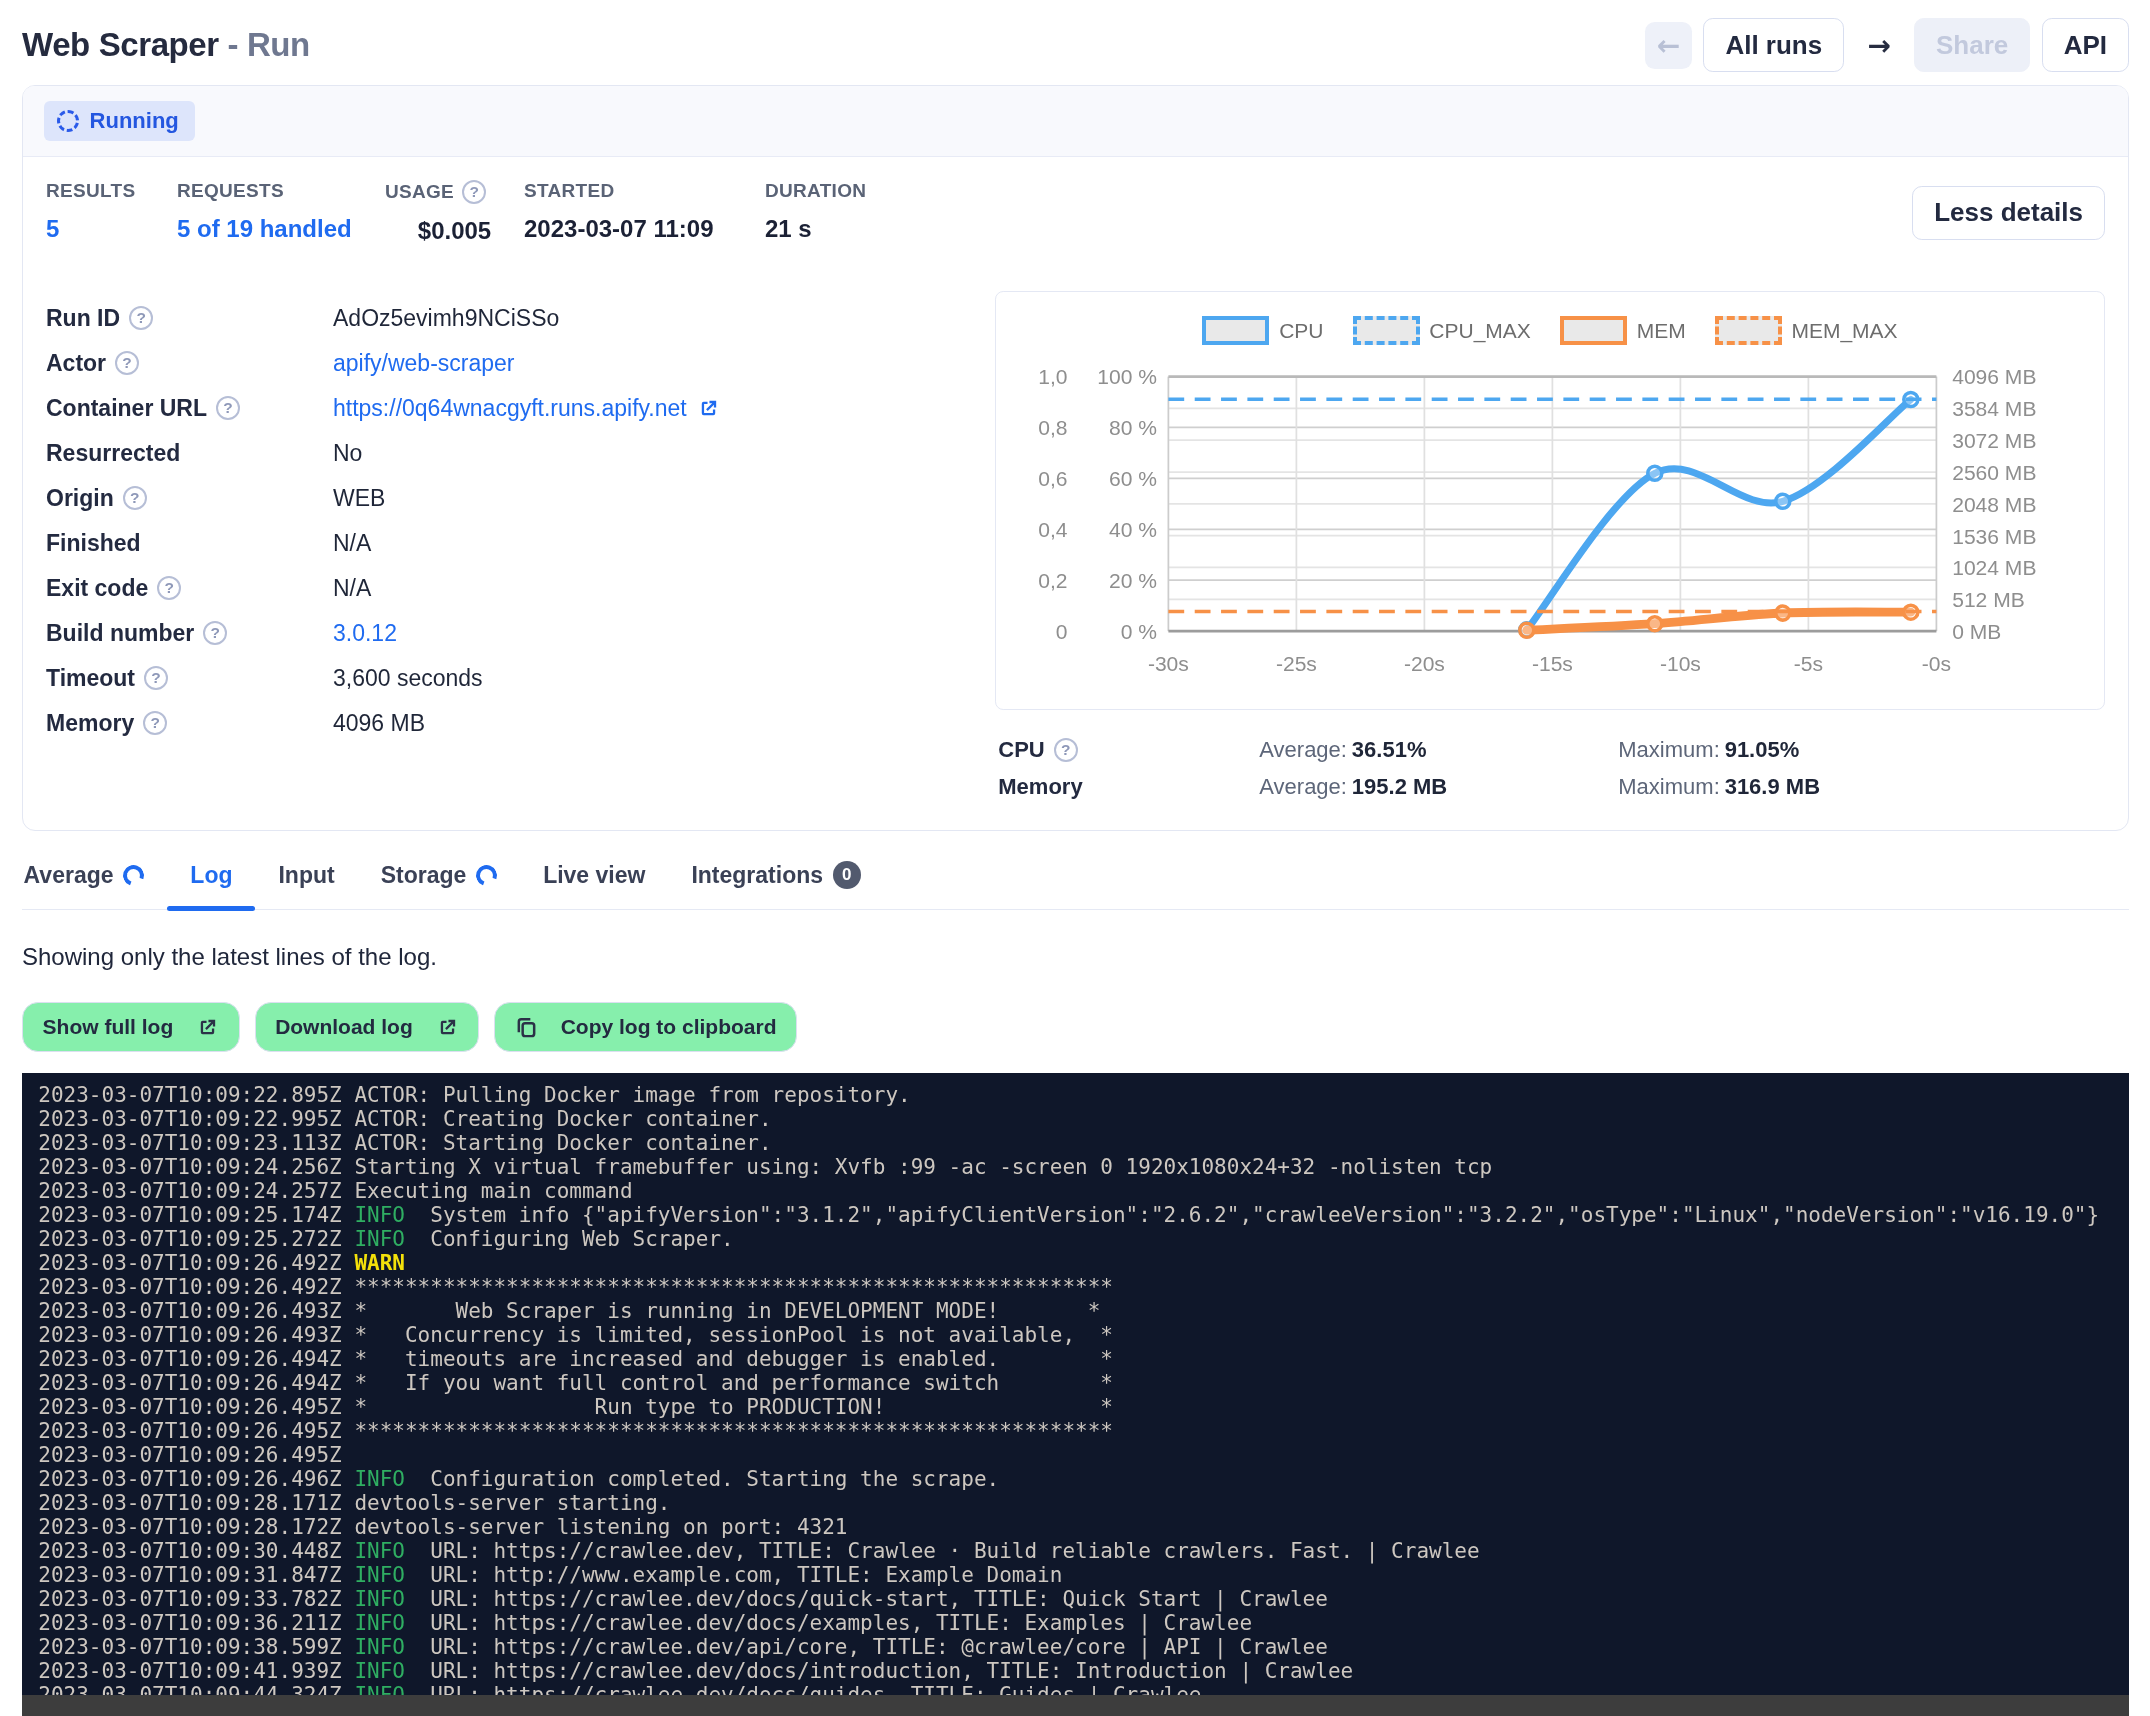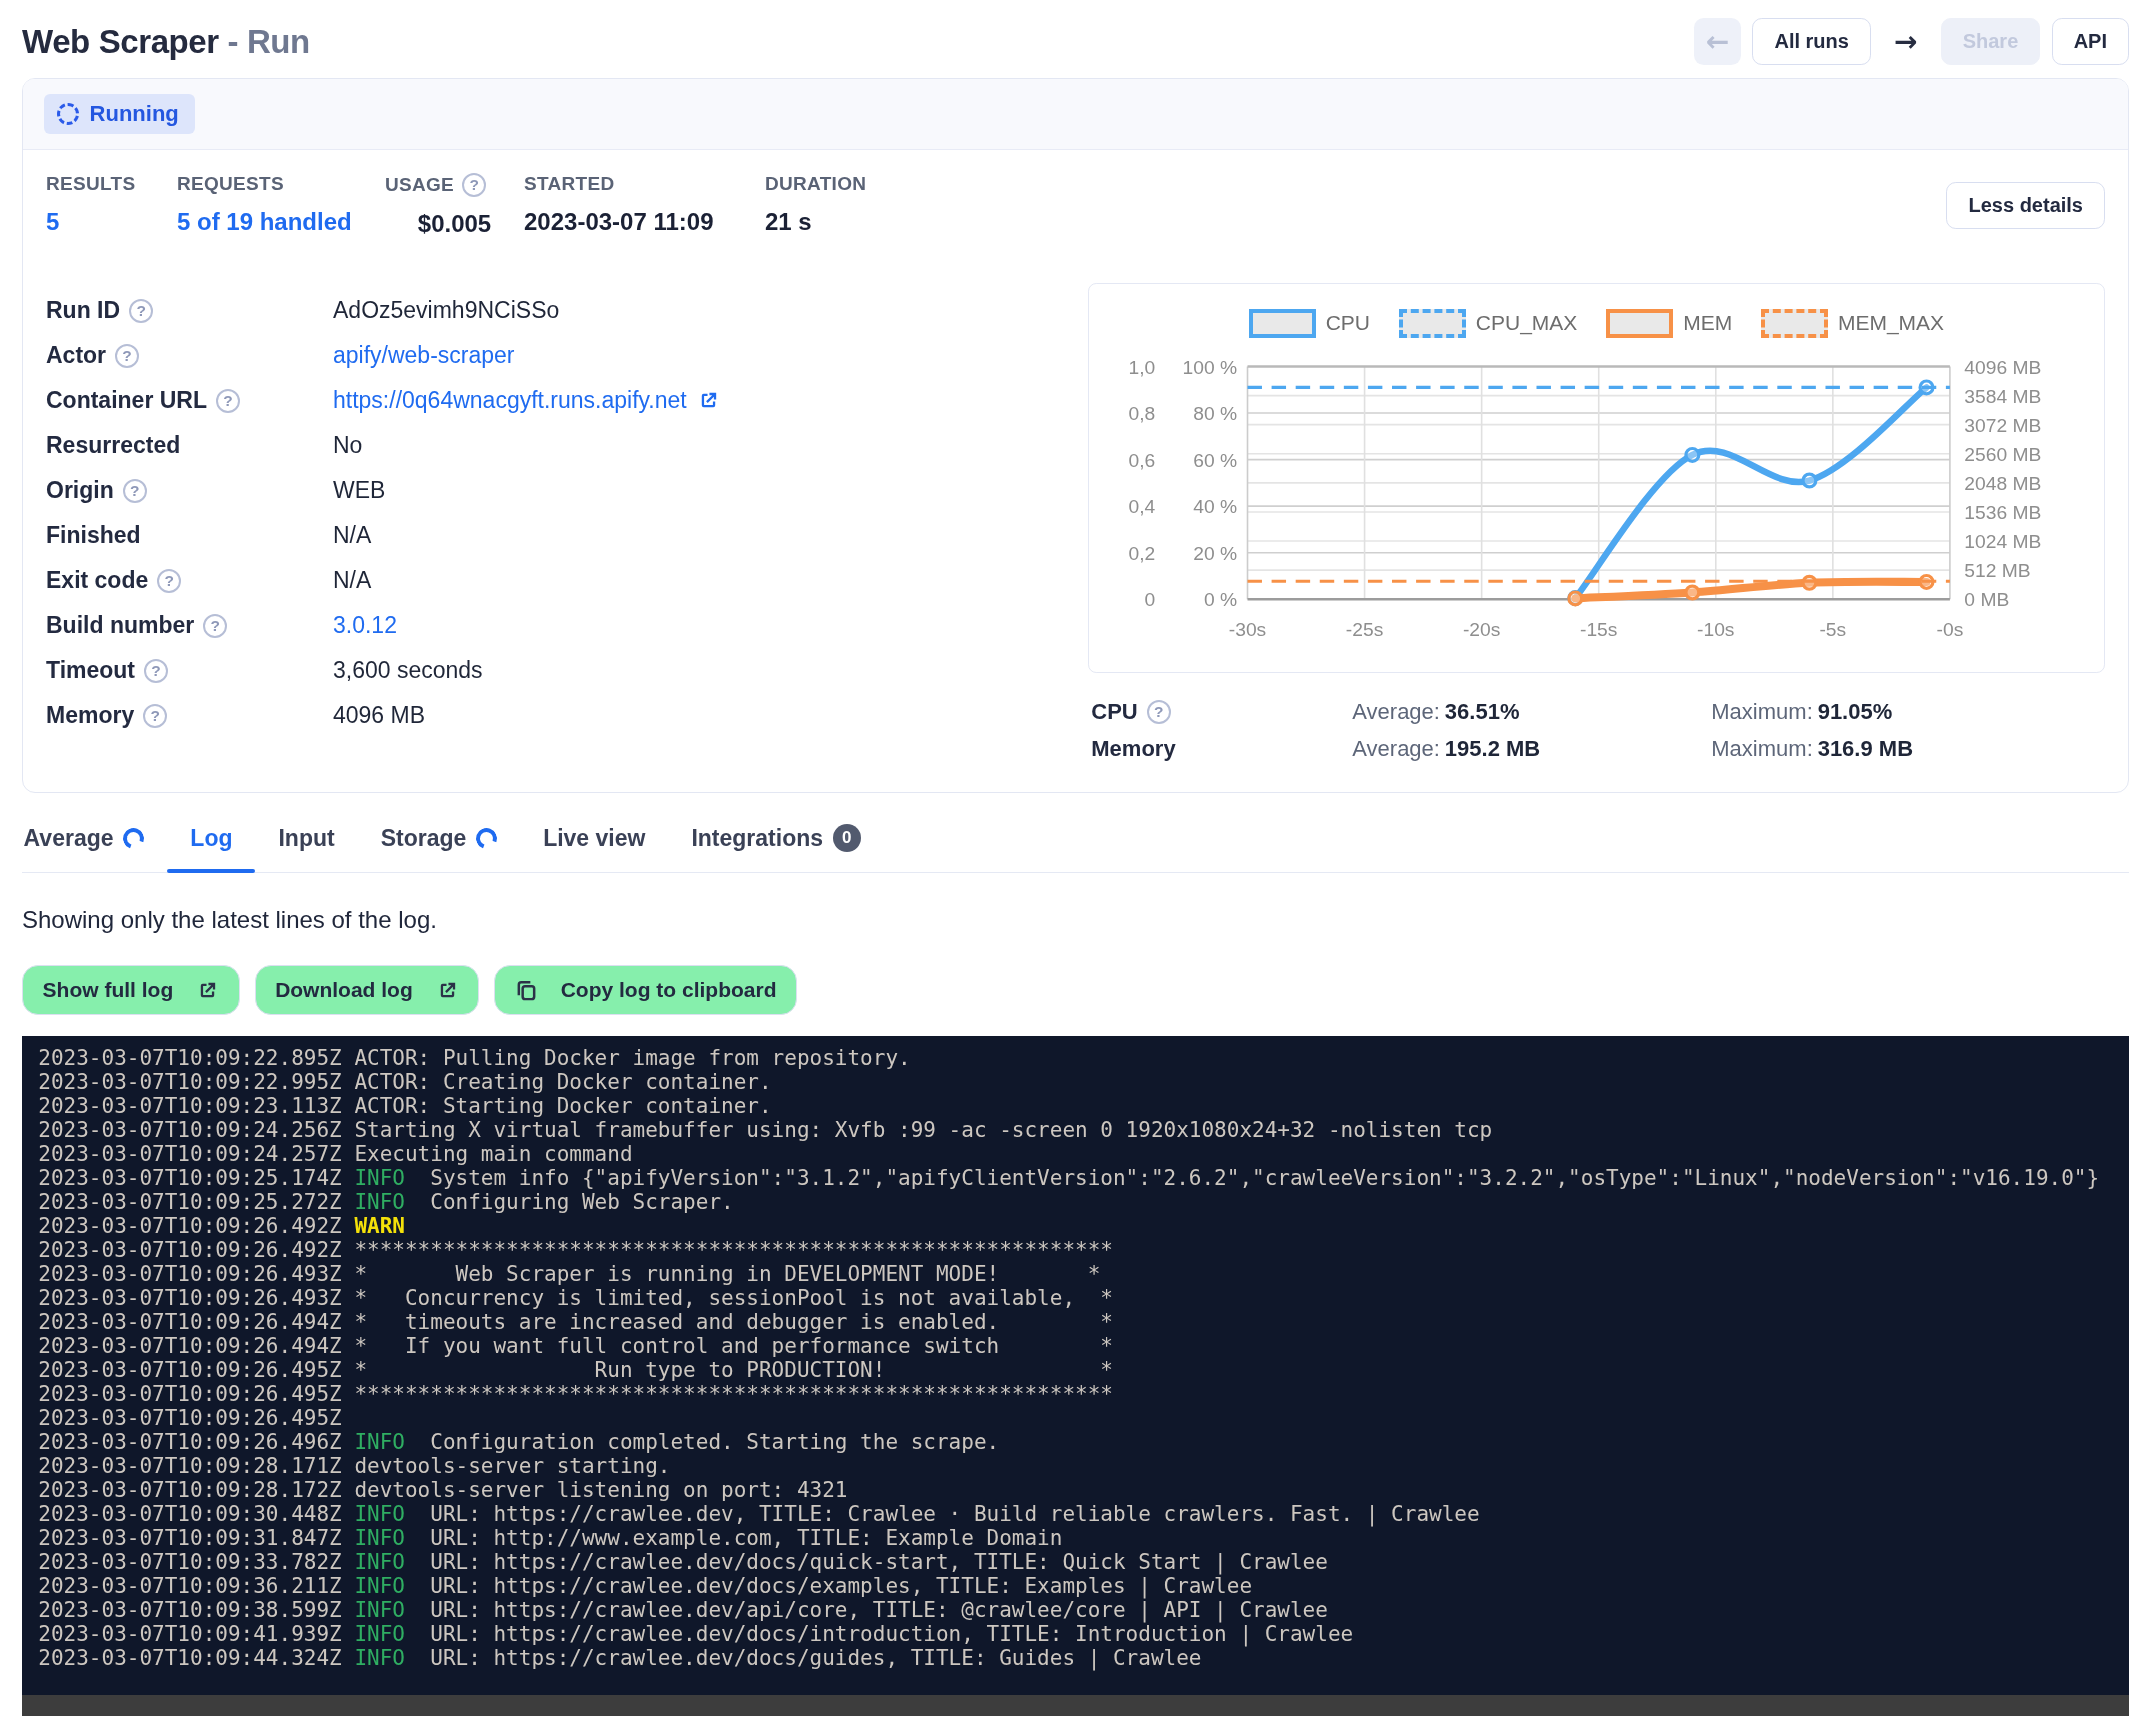--- a/index.html
+++ b/index.html
@@ -5,21 +5,21 @@
   * { box-sizing: border-box; margin: 0; padding: 0; }
   html, body { width: 2151px; height: 1716px; overflow: hidden; background: #fff; }
   body { font-family: "Liberation Sans", sans-serif; color: #1f2638; }
   .page { display: flex; flex-direction: column; height: 1716px; padding: 0 22px; }
 
   
   .topbar { display: flex; align-items: center; justify-content: space-between; padding-top: 18px; }
   .topbar h1 { font-size: 33px; font-weight: bold; color: #252b3f; letter-spacing: -0.4px; }
   .topbar h1 .sub { color: #6f7890; }
   .topbar-actions { display: flex; align-items: center; gap: 11.4px; }
-  .btn { font-family: inherit; font-size: 20px; font-weight: 600; color: #232a40; background: #fff;
+  .btn { font-family: inherit; font-size: 26px; font-weight: 600; color: #232a40; background: #fff;
          border: 1.6px solid #d8def0; border-radius: 9.8px; padding: 10.6px 21px; cursor: pointer; }
   .btn.disabled { background: #edf0f8; border-color: #edf0f8; color: #c2c9dd; cursor: default; }
   .icon-btn { width: 47px; height: 47px; display: flex; align-items: center; justify-content: center;
               border: none; background: #eef1f9; border-radius: 9.8px; cursor: pointer; }
   .icon-btn .arrow { font-family: "DejaVu Sans", sans-serif; font-size: 28px; font-weight: bold; color: #b8c0d5; }
   .icon-btn.plain { background: transparent; }
   .icon-btn.plain .arrow { color: #272d41; }
 
   
   .run-card { margin-top: 13px; border: 1.6px solid #e3e7f3; border-radius: 13px; background: #fff; }
@@ -43,21 +43,21 @@
                flex: none; cursor: pointer; }
 
   .card-body { display: flex; gap: 33px; padding: 21px 23px 24.5px; }
   .details { flex: 1; padding-top: 4.9px; }
   .d-row { display: flex; align-items: center; height: 45px; }
   .d-label { width: 287px; display: flex; align-items: center; gap: 9px; font-size: 23px; font-weight: bold; color: #232a40; }
   .d-value { font-size: 23px; color: #1f2638; display: flex; align-items: center; gap: 9.8px; }
   .d-value.link { color: #1f6bf0; cursor: pointer; }
   .ext { width: 23px; height: 23px; color: #1f6bf0; flex: none; }
 
-  .right-col { width: 1017px; flex: none; }
+  .right-col { width: 1110px; flex: none; }
   .chart-card { border: 1.6px solid #e4e8f4; border-radius: 8.2px; padding: 14.7px 9.8px 3.3px; }
   .legend { display: flex; justify-content: center; align-items: center; gap: 29px; margin: 9.8px 0 6.5px; }
   .legend-item { display: flex; align-items: center; gap: 9.8px; font-size: 21px; color: #6d6d6d; }
   .swatch { width: 67px; height: 29px; background: #e9e9e9; border: 4.9px solid #999; }
   .usage-summary { margin-top: 21px; padding-left: 3.3px; }
   .us-row { display: flex; align-items: center; height: 37px; font-size: 22px; }
   .us-name { width: 261px; font-weight: 600; color: #232a40; display: flex; align-items: center; gap: 9px; }
   .us-col { width: 359px; color: #5d6679; }
   .us-col b, .us-col2 b { color: #1f2638; font-weight: 600; margin-left: 4.9px; }
   .us-col2 { color: #5d6679; }

